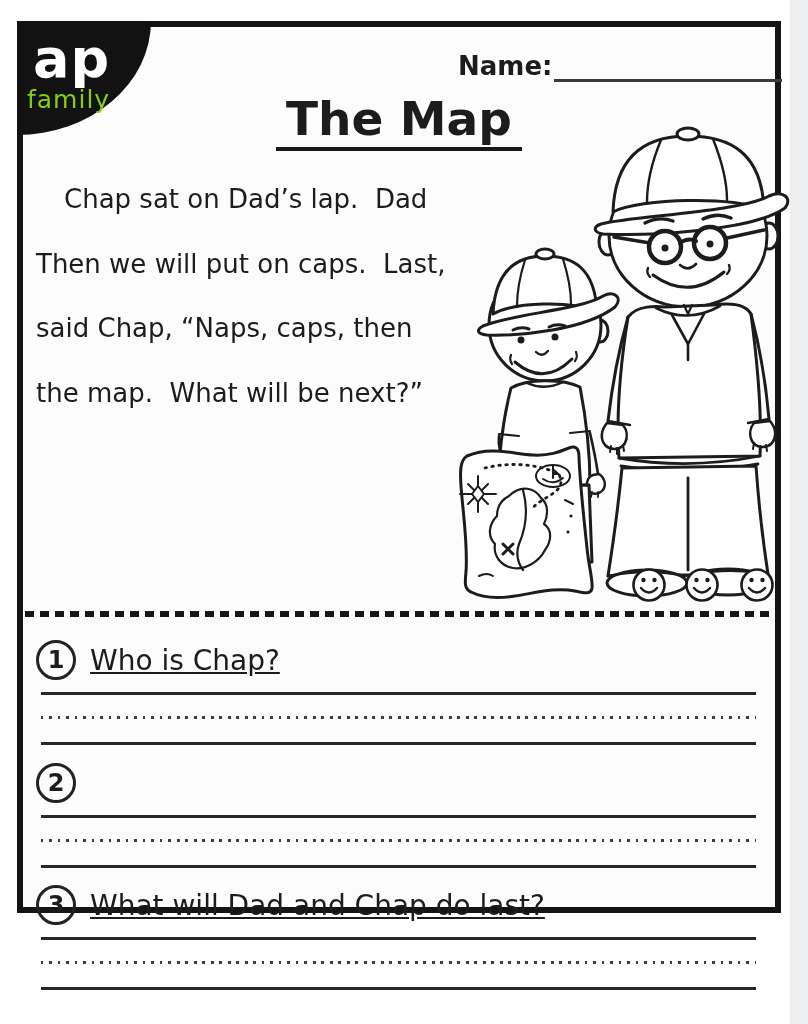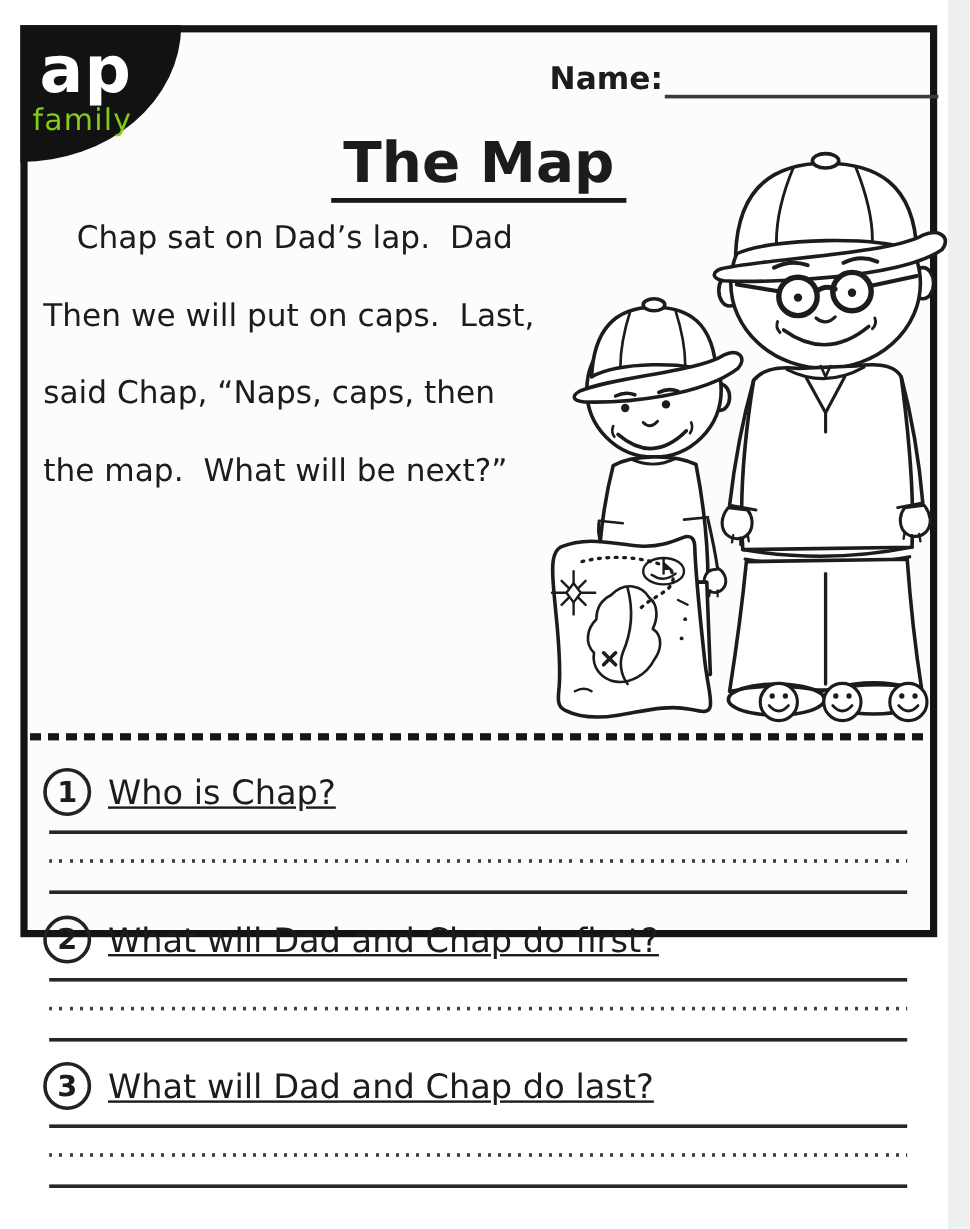--- a/index.html
+++ b/index.html
@@ -7,21 +7,21 @@
     width:808px;height:1024px;position:relative;overflow:hidden;
     background:#ffffff;
     font-family:"DejaVu Sans", sans-serif;
     color:#1c1c1c;
   }
   .outer-strip{
     position:absolute;right:0;top:0;width:18px;height:1024px;
     background:#edeff1;
   }
   .page{
-    position:absolute;left:17px;top:21px;width:764px;height:760px;
+    position:absolute;left:17px;top:21px;width:764px;height:892px;
     box-sizing:border-box;border:6px solid #141414;background:#fcfcfc;
   }
   
   .badge{
     position:absolute;left:-6px;top:-6px;width:134px;height:114px;
     background:#121212;border-radius:0 0 100% 0;
   }
   .badge-ap{
     position:absolute;left:16px;top:6px;
     font-size:54px;font-weight:bold;color:#ffffff;letter-spacing:1px;
@@ -33,21 +33,21 @@
   
   .name-row{
     position:absolute;left:435px;top:22px;display:flex;align-items:center;
   }
   .name-label{font-size:26px;font-weight:bold;}
   .name-line{
     display:inline-block;width:228px;height:30px;margin-left:2px;
     border-bottom:3px solid #3a3a3a;
   }
   
-  .title-wrap{position:absolute;left:0;top:82px;width:100%;text-align:center;}
+  .title-wrap{position:absolute;left:0;top:64px;width:100%;text-align:center;}
   .title{
     display:inline-block;font-size:47px;font-weight:bold;
     padding:0 10px 1px 10px;border-bottom:4px solid #181818;
   }
   
   .passage{
     position:absolute;left:13px;top:140px;width:452px;
     font-size:26px;line-height:64.7px;
   }
   .p-line{white-space:pre;}
@@ -245,21 +245,20 @@
       <span class="q-text">Who is Chap?</span>
     </div>
     <div class="wl solid l1"></div>
     <div class="wl dotted l2"></div>
     <div class="wl solid l3"></div>
   </div>
 
   <div class="question q2">
     <div class="q-row">
       <span class="q-num">2</span>
-      <span class="q-text">What will Dad and Chap do first?</span>
     </div>
     <div class="wl solid l1"></div>
     <div class="wl dotted l2"></div>
     <div class="wl solid l3"></div>
   </div>
 
   <div class="question q3">
     <div class="q-row">
       <span class="q-num">3</span>
       <span class="q-text">What will Dad and Chap do last?</span>

